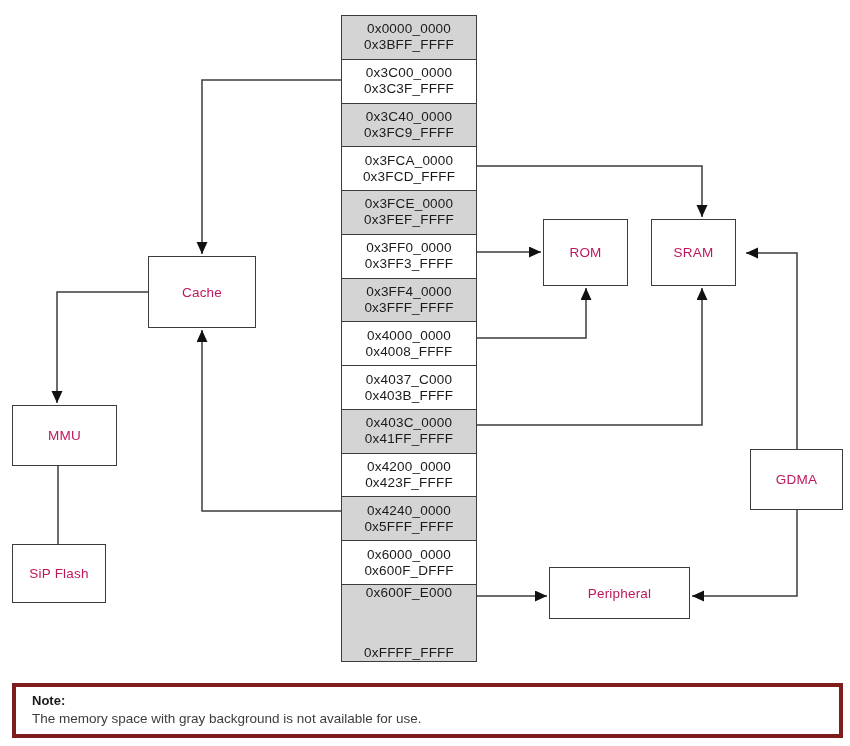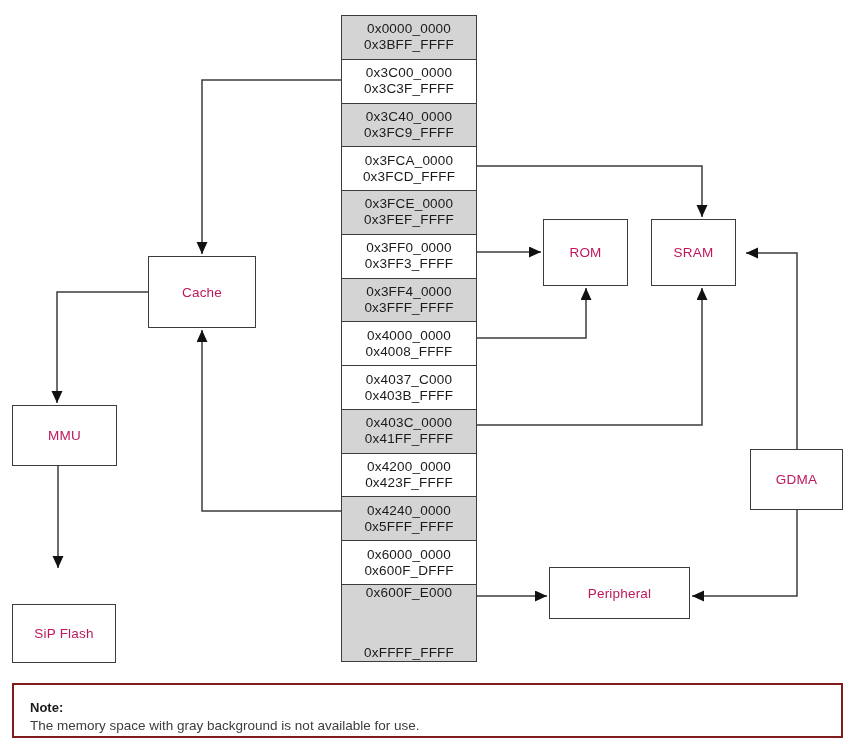--- a/index.html
+++ b/index.html
@@ -50,34 +50,34 @@
     background: #ffffff;
     display: flex;
     align-items: center;
     justify-content: center;
     font-size: 13.5px;
     color: #be185d;
     letter-spacing: 0.2px;
   }
   .box.cache      { left: 148px; top: 256px; width: 108px; height: 72px; }
   .box.mmu        { left: 12px;  top: 405px; width: 105px;  height: 61px; }
-  .box.sip-flash  { left: 12px;  top: 604px; width: 104px;  height: 59px; }
+  .box.sip-flash  { left: 12px;  top: 544px; width: 94px;  height: 59px; }
   .box.rom        { left: 543px; top: 219px; width: 85px;  height: 67px; }
   .box.sram       { left: 651px; top: 219px; width: 85px;  height: 67px; }
   .box.gdma       { left: 750px; top: 449px; width: 93px;  height: 61px; }
   .box.peripheral { left: 549px; top: 567px; width: 141px; height: 52px; }
   
   .note {
     position: absolute;
     left: 12px; top: 683px;
     width: 831px; height: 55px;
-    border: 2px solid #7f1d1d;
+    border: 4px solid #7f1d1d;
     box-sizing: border-box;
     background: #ffffff;
-    padding: 14px 16px 0 16px;
+    padding: 5px 16px 0 16px;
   }
   .note-title { font-size: 13px; font-weight: bold; color: #1a1a1a; line-height: 17px; }
   .note-body  { font-size: 13.5px; color: #3d3d3d; line-height: 19px; }
 </style>
 </head>
 <body>
 
 <div class="canvas">
 
   <svg class="connectors" viewBox="0 0 850 746" xmlns="http://www.w3.org/2000/svg">

